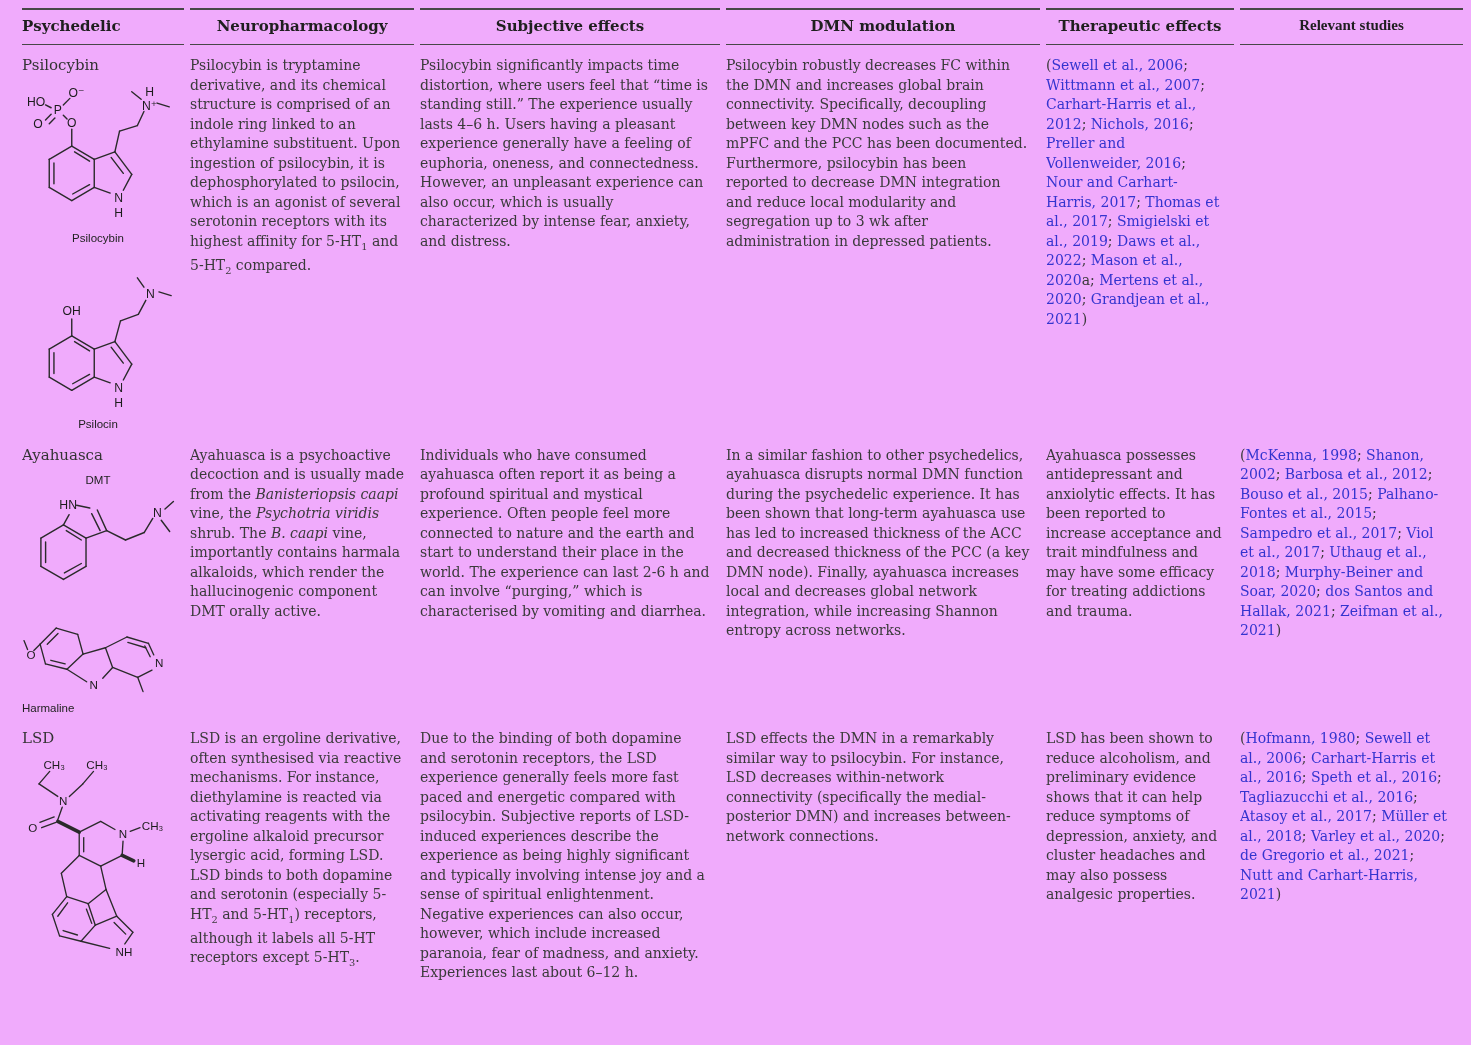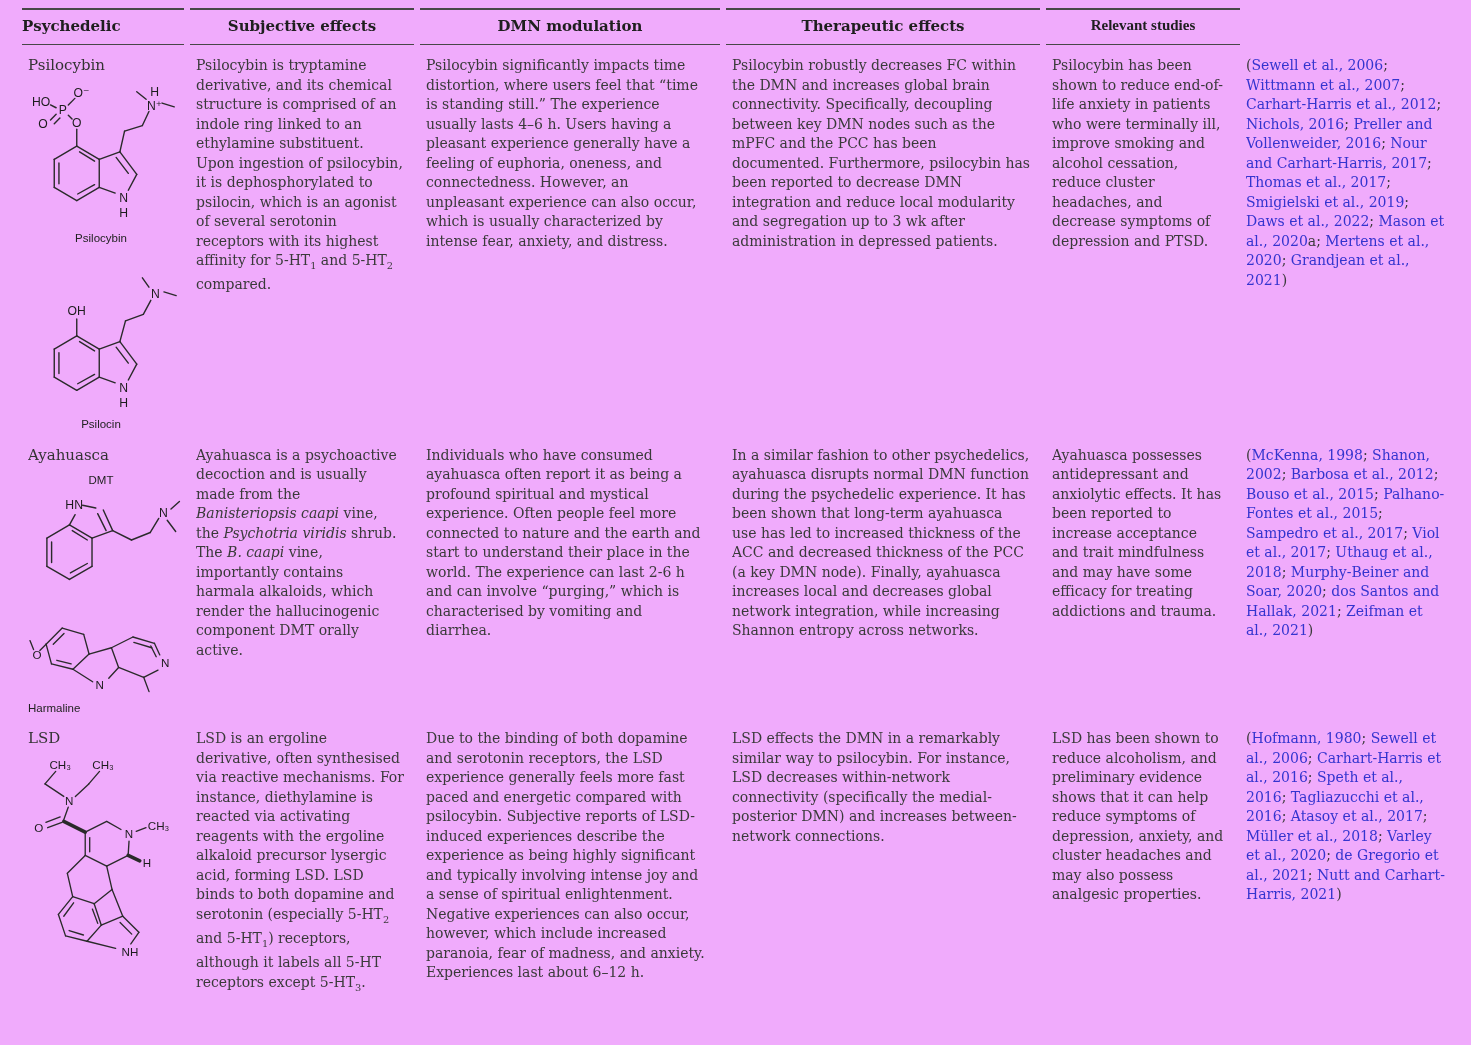--- a/index.html
+++ b/index.html
@@ -6,41 +6,42 @@
   .page{position:relative;width:1471px;height:1045px;background:#f0abfc;overflow:hidden;
         font-family:"DejaVu Serif", serif;color:#3a3a3a;}
   .tablewrap{position:absolute;left:22px;top:8px;width:1441px;}
   .grid{display:grid;grid-template-columns:168px 230px 306px 320px 194px 223px;}
   .hcell{border-top:2px solid #474747;border-bottom:1.4px solid #474747;
          padding:7px 0 9px 0;margin-right:6px;font-weight:bold;color:#1f1f1f;
          font-size:15px;text-align:center;}
   .hcell:last-child{margin-right:0;font-family:Liberation Serif, serif;}
   .hcell.first{text-align:left;}
   .row{display:grid;grid-template-columns:168px 230px 306px 320px 194px 223px;}
-  .cell{padding:11px 16px 0 0;font-size:14px;line-height:19.5px;overflow:hidden;margin-left:6px;}
+  .cell{padding:11px 16px 0 0;font-size:14px;line-height:19.5px;overflow:hidden;}
   .cell sub{font-size:70%;}
   .cite{color:#3434cf;}
   .drug-title{font-size:15px;color:#333;margin-bottom:6px;}
   .mol{display:block;margin:10px auto 0 auto;}
   .mol-caption{font-family:"Liberation Sans","DejaVu Sans",sans-serif;font-size:11.5px;
                color:#222;text-align:center;margin-top:2px;}
   .mol-caption.above{margin:2px 0 0 0;}
   .mol line, .mol path, .mol polyline{stroke:#2a2a2a;stroke-width:1.5;fill:none;stroke-linecap:round;}
   .mol .wedge{stroke-width:4;}
   .mol text{font-family:"Liberation Sans","DejaVu Sans",sans-serif;font-size:13px;fill:#1c1c1c;
             text-anchor:middle;}
 </style>
 </head>
 <body>
 
 <div class="page">
   <div class="tablewrap">
 
     <div class="grid">
       <div class="hcell first">Psychedelic</div>
+      <div class="hcell">Neuropharmacology</div>
       <div class="hcell">Subjective effects</div>
       <div class="hcell">DMN modulation</div>
       <div class="hcell">Therapeutic effects</div>
       <div class="hcell">Relevant studies</div>
     </div>
 
     <div class="row" style="min-height:353px">
       <div class="cell">
         <div class="drug-title">Psilocybin</div>
         <svg class="mol" width="150" height="141" viewBox="0 0 160 150">
@@ -104,21 +105,20 @@
           <text x="52" y="46">OH</text>
           <text x="136" y="28">N</text>
           <text x="102" y="128">N</text>
           <text x="102" y="144">H</text>
         </svg>
         <div class="mol-caption">Psilocin</div>
       </div>
       <div class="cell"><span>Psilocybin is tryptamine derivative, and its chemical structure is comprised of an indole ring linked to an ethylamine substituent. Upon ingestion of psilocybin, it is dephosphorylated to psilocin, which is an agonist of several serotonin receptors with its highest affinity for 5-HT</span><sub>1</sub><span> and 5-HT</span><sub>2</sub><span> compared.</span></div>
       <div class="cell"><span>Psilocybin significantly impacts time distortion, where users feel that “time is standing still.” The experience usually lasts 4–6 h. Users having a pleasant experience generally have a feeling of euphoria, oneness, and connectedness. However, an unpleasant experience can also occur, which is usually characterized by intense fear, anxiety, and distress.</span></div>
       <div class="cell"><span>Psilocybin robustly decreases FC within the DMN and increases global brain connectivity. Specifically, decoupling between key DMN nodes such as the mPFC and the PCC has been documented. Furthermore, psilocybin has been reported to decrease DMN integration and reduce local modularity and segregation up to 3 wk after administration in depressed patients.</span></div>
-      <div class="cell"><span>Psilocybin has been shown to reduce end-of-life anxiety in patients who were terminally ill, improve smoking and alcohol cessation, reduce cluster headaches, and decrease symptoms of depression and PTSD.</span></div>
       <div class="cell"><span>(</span><span class="cite">Sewell et al., 2006</span><span>; </span><span class="cite">Wittmann et al., 2007</span><span>; </span><span class="cite">Carhart-Harris et al., 2012</span><span>; </span><span class="cite">Nichols, 2016</span><span>; </span><span class="cite">Preller and Vollenweider, 2016</span><span>; </span><span class="cite">Nour and Carhart-Harris, 2017</span><span>; </span><span class="cite">Thomas et al., 2017</span><span>; </span><span class="cite">Smigielski et al., 2019</span><span>; </span><span class="cite">Daws et al., 2022</span><span>; </span><span class="cite">Mason et al., 2020</span><span>a; </span><span class="cite">Mertens et al., 2020</span><span>; </span><span class="cite">Grandjean et al., 2021</span><span>)</span></div>
     </div>
 
     <div class="row" style="min-height:260px">
       <div class="cell">
         <div class="drug-title">Ayahuasca</div>
         <div class="mol-caption above">DMT</div>
         <svg class="mol" style="margin-top:2px" width="160" height="94" viewBox="0 0 170 100">
           <line x1="20" y1="48" x2="20" y2="78"></line>
             <line x1="20" y1="78" x2="44" y2="92"></line>

